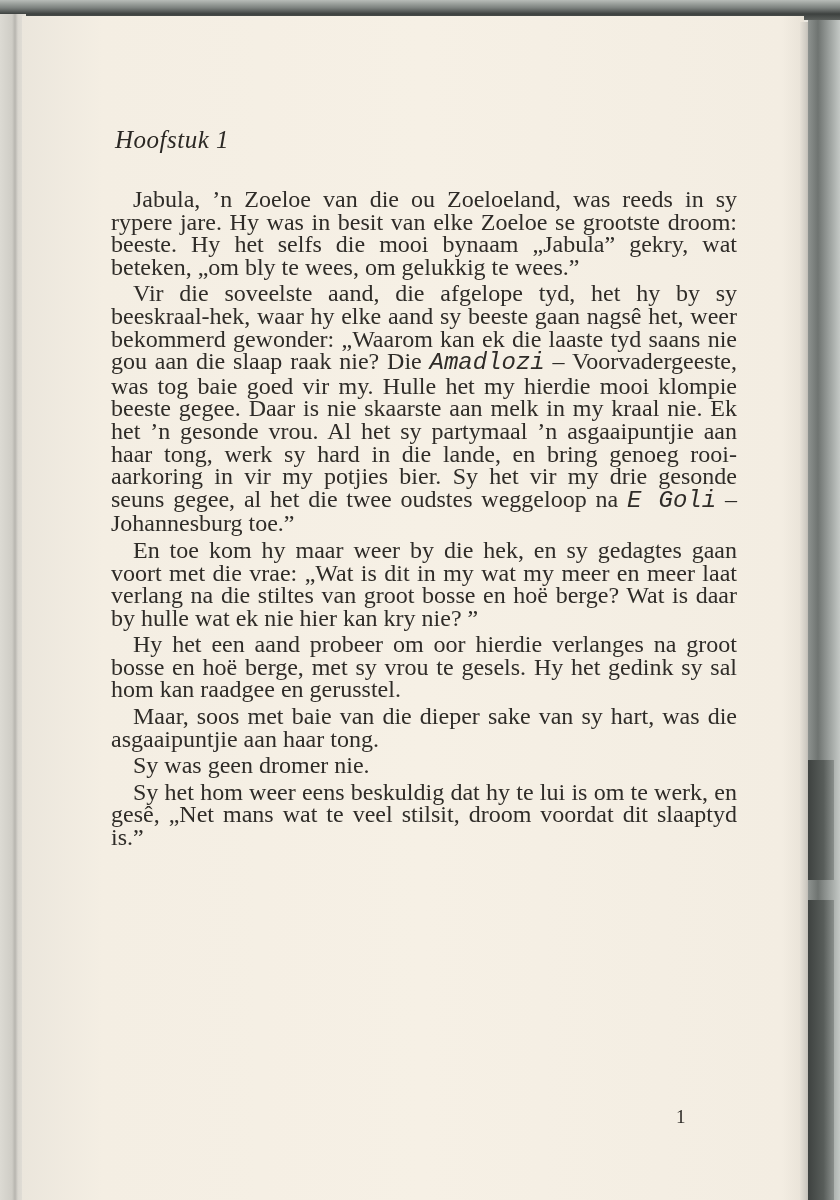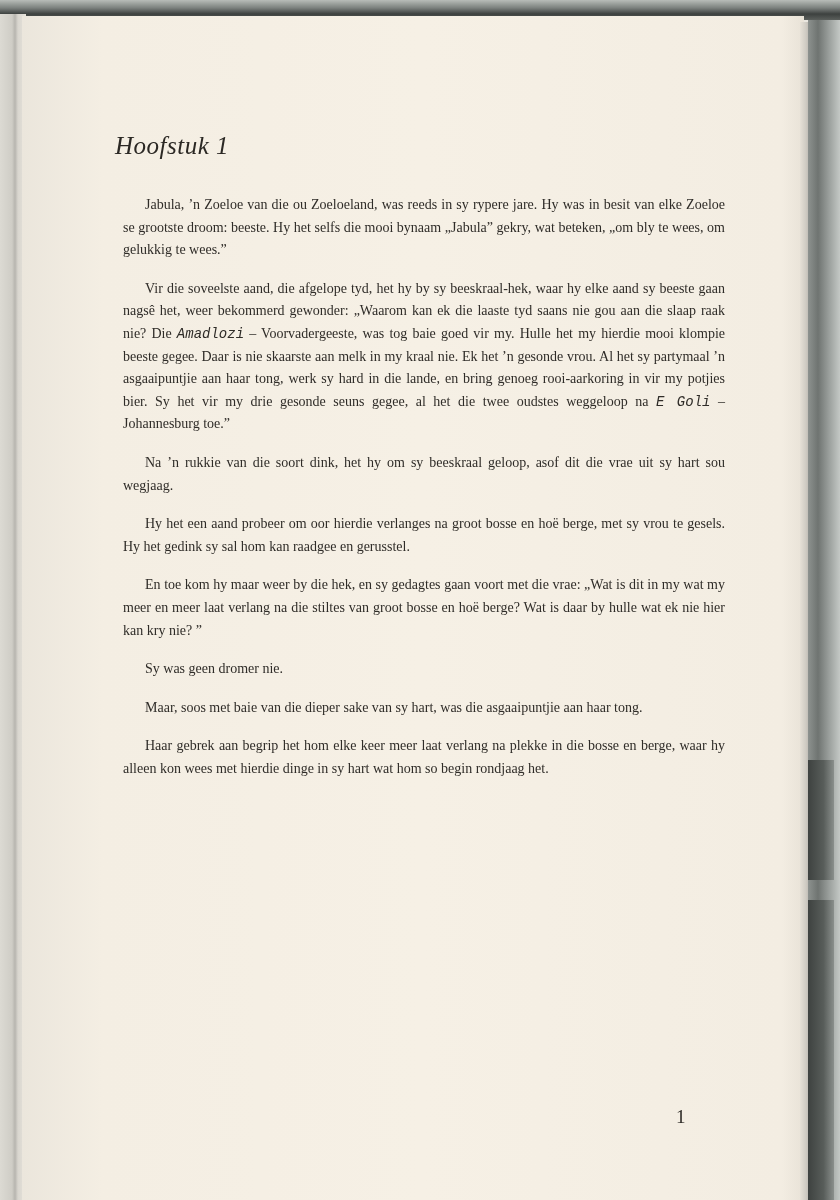--- a/index.html
+++ b/index.html
@@ -49,39 +49,39 @@
     }
     .binding-dark {
       position: absolute;
       left: 808px;
       width: 26px;
       background: linear-gradient(to right, #3e4240, #585d5a 60%, #8a8f8c);
     }
     .content {
       position: absolute;
       left: 107px;
-      top: 132px;
+      top: 126px;
       width: 634px;
       font-family: "Liberation Serif", "DejaVu Serif", serif;
       color: #2f2c28;
     }
     .chapter-title {
       font-style: italic;
       font-size: 25px;
       letter-spacing: 0.5px;
       margin: 0 0 34px 8px;
       font-weight: normal;
       color: #2b2824;
     }
     .para {
-      font-size: 14px;
+      font-size: 24px;
       line-height: 22.6px;
       text-align: justify;
       text-indent: 22px;
-      margin: 16px;
+      margin: 4px;
       hyphens: none;
     }
     .para em { font-style: italic; font-family: Liberation Mono, monospace; }
     .page-number {
       position: absolute;
       left: 676px;
       top: 1106px;
       font-family: "Liberation Serif", "DejaVu Serif", serif;
       font-size: 19px;
       color: #2f2c28;
@@ -98,22 +98,21 @@
   <div class="page-edge"></div>
   <div class="binding"></div>
   <div class="binding-dark" style="top:760px;height:120px;"></div>
   <div class="binding-dark" style="top:900px;height:300px;"></div>
 
   <div class="content">
     <h1 class="chapter-title">Hoofstuk 1</h1>
 
     <p class="para">Jabula, ’n Zoeloe van die ou Zoeloeland, was reeds in sy rypere jare. Hy was in besit van elke Zoeloe se grootste droom: beeste. Hy het selfs die mooi bynaam „Jabula” gekry, wat beteken, „om bly te wees, om gelukkig te wees.”</p>
     <p class="para"><span>Vir die soveelste aand, die afgelope tyd, het hy by sy beeskraal-hek, waar hy elke aand sy beeste gaan nagsê het, weer bekommerd gewonder: „Waarom kan ek die laaste tyd saans nie gou aan die slaap raak nie? Die </span><em>Amadlozi</em><span> – Voorvadergeeste, was tog baie goed vir my. Hulle het my hierdie mooi klompie beeste gegee. Daar is nie skaarste aan melk in my kraal nie. Ek het ’n gesonde vrou. Al het sy partymaal ’n asgaaipuntjie aan haar tong, werk sy hard in die lande, en bring genoeg rooi-aarkoring in vir my potjies bier. Sy het vir my drie gesonde seuns gegee, al het die twee oudstes weggeloop na </span><em>E Goli</em><span> – Johannesburg toe.”</span></p>
-    <p class="para">Na ’n rukkie van die soort dink, het hy om sy beeskraal geloop, asof dit die vrae uit sy hart sou wegjaag.</p>
+    <p class="para">En toe kom hy maar weer by die hek, en sy gedagtes gaan voort met die vrae: „Wat is dit in my wat my meer en meer laat verlang na die stiltes van groot bosse en hoë berge? Wat is daar by hulle wat ek nie hier kan kry nie? ”</p>
     <p class="para">Hy het een aand probeer om oor hierdie verlanges na groot bosse en hoë berge, met sy vrou te gesels. Hy het gedink sy sal hom kan raadgee en gerusstel.</p>
-    <p class="para">En toe kom hy maar weer by die hek, en sy gedagtes gaan voort met die vrae: „Wat is dit in my wat my meer en meer laat verlang na die stiltes van groot bosse en hoë berge? Wat is daar by hulle wat ek nie hier kan kry nie? ”</p>
+    <p class="para">Maar, soos met baie van die dieper sake van sy hart, was die asgaaipuntjie aan haar tong.</p>
     <p class="para">Sy was geen dromer nie.</p>
-    <p class="para">Maar, soos met baie van die dieper sake van sy hart, was die asgaaipuntjie aan haar tong.</p>
-    <p class="para">Haar gebrek aan begrip het hom elke keer meer laat verlang na plekke in die bosse en berge, waar hy alleen kon wees met hierdie dinge in sy hart wat hom so begin rondjaag het.</p>
+    <p class="para">Sy het hom weer eens beskuldig dat hy te lui is om te werk, en gesê, „Net mans wat te veel stilsit, droom voordat dit slaaptyd is.”</p>
   </div>
 
   <div class="page-number">1</div>
 </div>
 
 </body></html>

